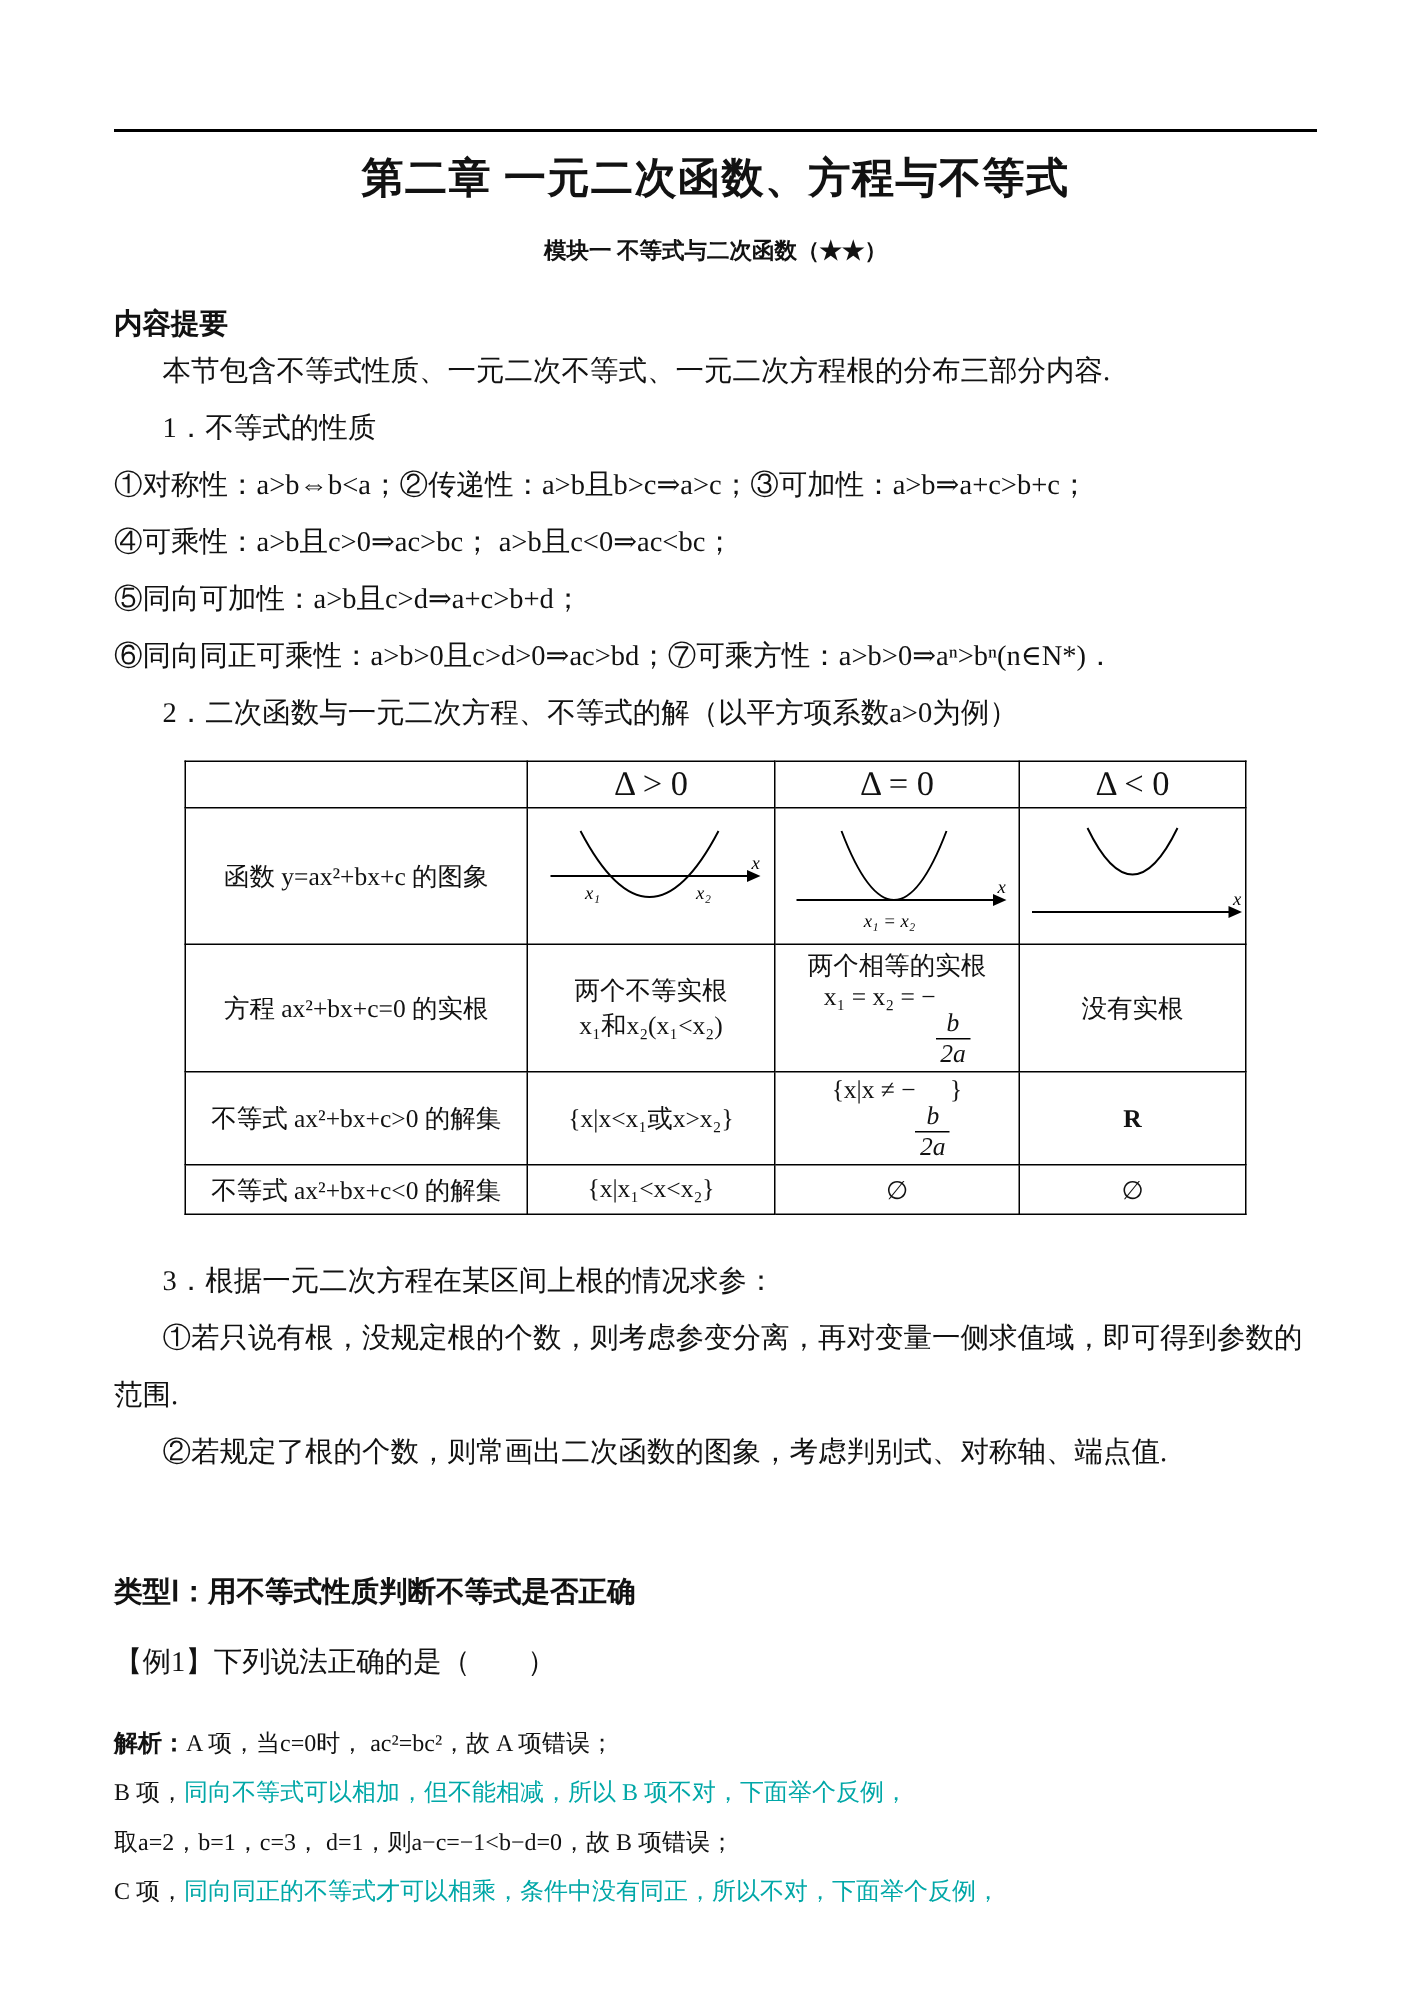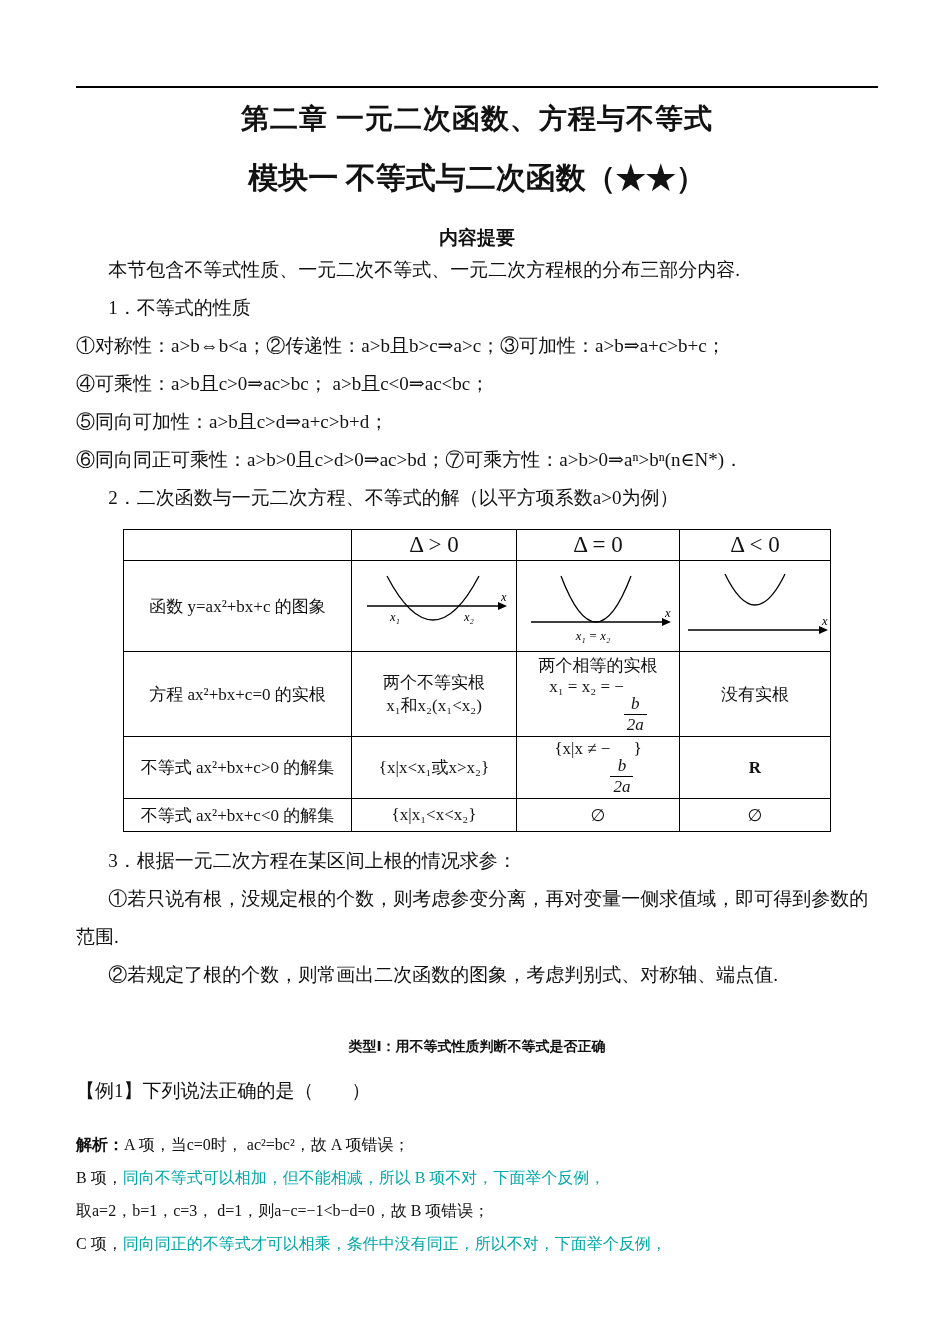--- a/index.html
+++ b/index.html
@@ -5,23 +5,23 @@
   html, body { margin:0; padding:0; background:#e8e8e8; }
   .page {
     position:relative; width:950px; height:1344px; margin:0 auto;
     background:#ffffff; overflow:hidden;
     font-family:"Liberation Serif","DejaVu Serif",serif; color:#121212;
   }
   .content { padding:0 72px 0 76px; }
   .header-rule { margin-top:86px; height:0; border-top:2px solid #000; }
 
   h1.title { text-align:center; font-size:28px; font-weight:bold; margin:12px 0 0; letter-spacing:1px; }
-  h2.subtitle { text-align:center; font-size:30px; font-weight:bold; margin:20px 0 0; }
+  h2.subtitle { text-align:center; font-size:15px; font-weight:bold; margin:20px 0 0; }
 
-  .bold-sans { font-family:"Liberation Sans","DejaVu Sans",sans-serif; font-weight:bold;text-align:center; }
+  .bold-sans { font-family:"Liberation Sans","DejaVu Sans",sans-serif; font-weight:bold; }
   .summary-heading { font-size:19px; margin-top:26px; }
 
   p { margin:0; font-size:19px; line-height:38px; }
   .indent { text-indent:1.7em; }
   .prop { text-indent:0; }
 
   table.qtable { border-collapse:collapse; margin:12px auto 0; border:1.5px solid #000; }
   table.qtable td { border:1px solid #000; font-size:17px; text-align:center; padding:2px 6px; vertical-align:middle; }
   td.lbl { text-align:left; padding-left:10px; width:215px; }
   td.c1 { width:152px; } td.c2 { width:150px; } td.c3 { width:132px;margin-top:48px; }
@@ -29,21 +29,21 @@
   tr.graph-row td { height:90px; padding:0; }
   tr.roots-row td { height:70px; }
   tr.gt-row td { height:46px; }
   tr.lt-row td { height:28px; }
 
   .frac { display:inline-flex; flex-direction:column; vertical-align:-1.0em; line-height:1.15; font-style:italic; text-align:center; }
   .frac .num { border-bottom:1px solid #000; padding:0 3px; }
   .frac .den { padding:0 3px; }
   .bold { font-weight:bold; }
 
-  .type-heading { font-size:14px; margin-top:44px; }
+  .type-heading { font-size:19px; margin-top:60px;font-family:Liberation Mono, monospace; }
   .example-title { margin-top:16px; }
   .options { display:grid; grid-template-columns:295px auto; margin-top:4px; font-size:19px; line-height:40px; padding-left:2px; }
 
   .analysis { margin-top:18px; font-size:16.5px; line-height:33px; }
   .analysis div { font-size:16px; }
   .teal { color:var(--teal,#00a7a7); }
 
   svg.graph { display:block; margin:0 auto; }
   svg.graph path, svg.graph line { stroke:#000; fill:none; stroke-width:1.3; }
   svg.graph polygon { fill:#000; stroke:none; }
@@ -138,21 +138,21 @@
 
       <tr class="lt-row">
         <td class="lbl">不等式 ax²+bx+c&lt;0 的解集</td>
         <td class="c1">{x|x₁&lt;x&lt;x₂}</td>
         <td class="c2">∅</td>
         <td class="c3">∅</td>
       </tr>
     </tbody>
       </table>
 
-    <p class="indent" style="margin-top:10px;">3．根据一元二次方程在某区间上根的情况求参：</p>
+    <p class="indent" style="margin-top:26px;">3．根据一元二次方程在某区间上根的情况求参：</p>
     <p class="indent">①若只说有根，没规定根的个数，则考虑参变分离，再对变量一侧求值域，即可得到参数的范围.</p>
     <p class="indent">②若规定了根的个数，则常画出二次函数的图象，考虑判别式、对称轴、端点值.</p>
 
     <div class="bold-sans type-heading">类型Ⅰ：用不等式性质判断不等式是否正确</div>
 
     <p class="example-title">【例1】下列说法正确的是（　　）</p>
 
 
     <div class="analysis">
       <div><span class="bold-sans">解析：</span><span>A 项，当c=0时， ac²=bc²，故 A 项错误；</span></div>

